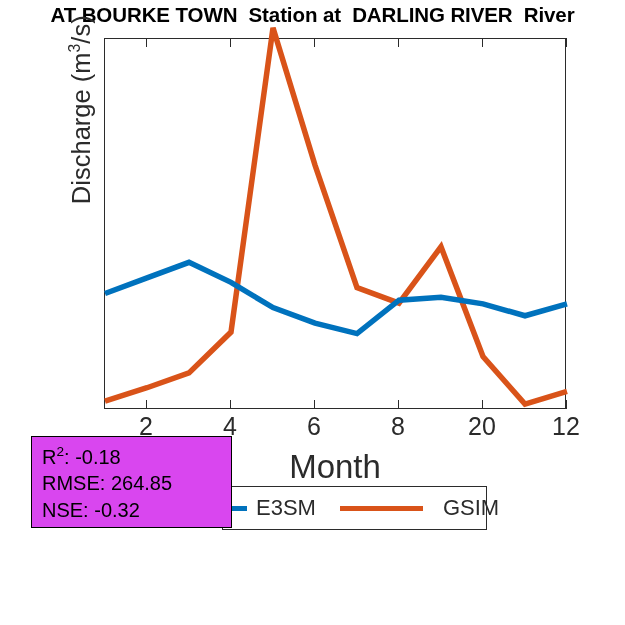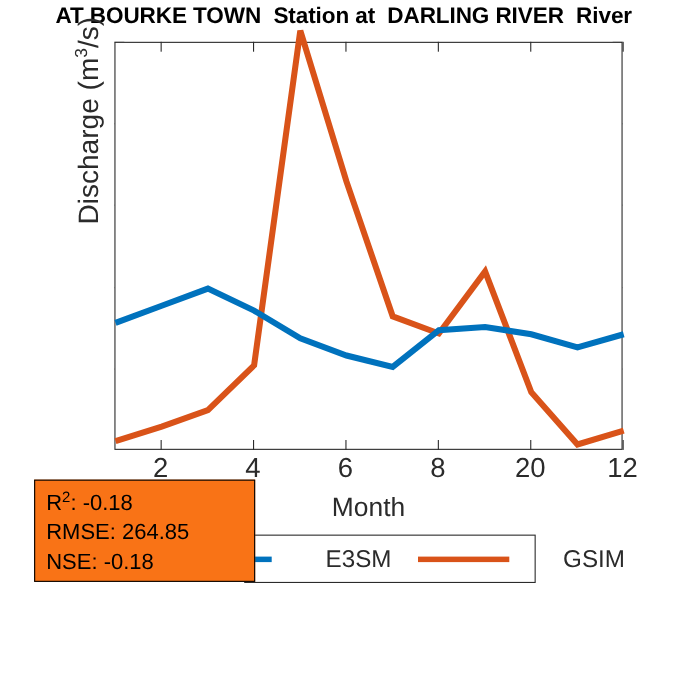--- a/index.html
+++ b/index.html
@@ -73,31 +73,31 @@
     width:0;height:9px;
     border-left:1.3px solid #2b2b2b;
   }
   .xtick-mark.top{top:38px;}
 
   #xlabel{
     position:absolute;
     left:104px;top:448px;
     width:462px;
     text-align:center;
-    font-size:24px;
+    font-size:33px;
     color:#2b2b2b;
   }
 
   
   #metrics-box{
     position:absolute;
     left:31px;top:436px;
     width:201px;
     border:1.4px solid #000;
-    background:#f97316;
+    background:#d946ef;
     box-sizing:border-box;
     padding:6px 0 4px 10px;
     z-index:6;
   }
   .metric-line{
     font-size:20px;
     color:#000;
     line-height:1.33;
     white-space:nowrap;
   }
@@ -108,29 +108,29 @@
     position:absolute;
     left:222px;top:486px;
     width:265px;height:44px;
     border:1.3px solid #2b2b2b;
     background:#fff;
     box-sizing:border-box;
     display:flex;
     align-items:center;
     z-index:5;
   }
-  .legend-entry{display:flex;align-items:center;gap:40px;}
+  .legend-entry{display:flex;align-items:center;}
   .legend-swatch{height:5px;border-radius:0;}
   .legend-label{font-size:22px;color:#2b2b2b;line-height:1;}
   #legend-entry-0{margin-left:-13px;}
   #legend-entry-0 .legend-swatch{width:37px;}
   #legend-entry-0 .legend-label{margin-left:9px;}
   #legend-entry-1{margin-left:24px;}
   #legend-entry-1 .legend-swatch{width:83px;}
-  #legend-entry-1 .legend-label{margin-left:9px;}
+  #legend-entry-1 .legend-label{margin-left:20px;}
 </style>
 </head>
 <body>
 
 <div id="figure">
 
   <div id="chart-title">AT BOURKE TOWN  Station at  DARLING RIVER  River</div>
 
   <div id="ylabel">
     <span>Discharge (m</span><sup>3</sup><span>/s)</span>
@@ -191,16 +191,16 @@
       <span class="legend-swatch" style="background: rgb(217, 83, 25);"></span>
       <span class="legend-label">GSIM</span>
     </div>
   </div>
 
   <div id="metrics-box">
     <div class="metric-line">
       <span>R</span><sup>2</sup><span>: -0.18</span>
     </div>
     <div class="metric-line">RMSE: 264.85</div>
-    <div class="metric-line">NSE: -0.18</div>
+    <div class="metric-line">NSE: -0.32</div>
   </div>
 
 </div>
 
 </body></html>

